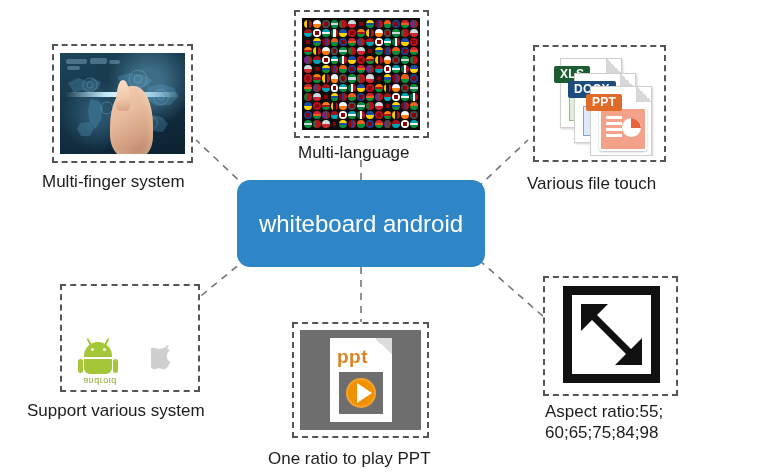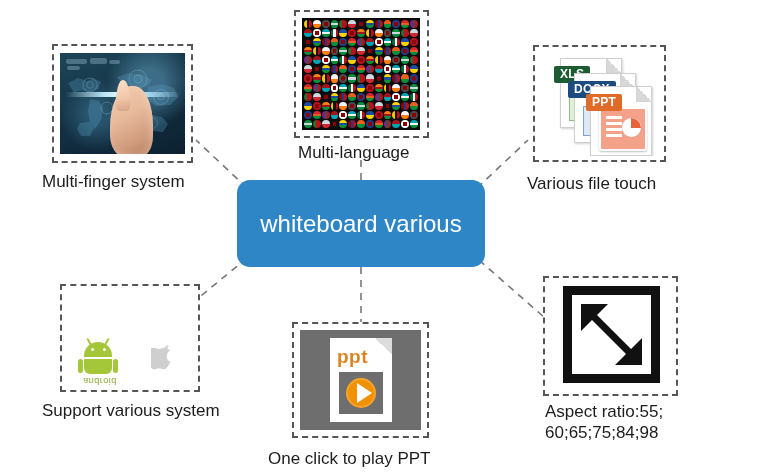--- a/index.html
+++ b/index.html
@@ -136,21 +136,21 @@
       <line x1="247" y1="188" x2="196" y2="140"></line>
       <line x1="361" y1="180" x2="361" y2="158"></line>
       <line x1="477" y1="188" x2="528" y2="140"></line>
       <line x1="247" y1="258" x2="196" y2="300"></line>
       <line x1="361" y1="267" x2="361" y2="322"></line>
       <line x1="479" y1="260" x2="545" y2="318"></line>
     </g>
   </svg>
 
   <div id="center-box">
-    <div class="line">whiteboard various</div>
+    <div class="line">whiteboard android</div>
   </div>
 
   <div class="node">
     <div class="frame" style="left:52px;top:44px;width:141px;height:119px;"></div>
     <div class="art touch-photo" style="left:60px;top:53px;width:125px;height:101px;">
       <svg class="tp-map" viewBox="0 0 125 101" xmlns="http://www.w3.org/2000/svg">
         <g fill="#5fa9cf" opacity="0.55">
           <path d="M8 30 l10-5 9 3 6 -3 8 4 -3 7 -9 3 -8 -2 -7 3z"></path>
           <path d="M30 46 l9 2 4 8 -2 11 -6 9 -5 -6 -2 -12z"></path>
           <path d="M57 24 l12 -4 14 2 9 5 -4 6 -13 2 -12 -3z"></path>
@@ -395,36 +395,36 @@
         <div class="os-label" style="left:0;top:36px;width:52px;color:#8aa832;font-size:9px;letter-spacing:.5px;transform:scaleY(-1);">android</div>
       </div>
 
       <div class="os" style="left:82px;top:52px;width:34px;height:40px;">
         <svg class="apple" style="left:3px;top:2px;" viewBox="0 0 26 30" xmlns="http://www.w3.org/2000/svg">
           <path d="M17.5 1 c-2.2 .3 -4.3 2 -4.2 4.4 2.2 .2 4.4 -1.9 4.2 -4.4z" fill="#d6d6d6"></path>
           <path d="M22.3 21.6 c-.8 1.9 -1.2 2.7 -2.3 4.4 -1.5 2.3 -3.6 5.2 -6.2 5.2 -2.3 0 -2.9 -1.5 -6.1 -1.5 -3.1 0 -3.8 1.5 -6.1 1.5 -2.6 0 -4.6 -2.6 -6.1 -4.9 -4.2 -6.5 -4.7 -14.2 -2.1 -18.3 1.9 -2.9 4.8 -4.6 7.6 -4.6 2.8 0 4.6 1.6 6.9 1.6 2.3 0 3.7 -1.6 7 -1.6 2.5 0 5.1 1.4 7 3.8 -6.2 3.4 -5.2 12.2 .4 14.4z" transform="translate(2,1) scale(0.78)" fill="#cfcfcf"></path>
         </svg>
       </div>
     </div>
-    <div class="caption" style="left:42px;top:400px;width:260px;">Support various system</div>
+    <div class="caption" style="left:27px;top:400px;width:260px;">Support various system</div>
   </div>
 
   <div class="node">
     <div class="frame" style="left:292px;top:322px;width:137px;height:116px;"></div>
     <div class="art pptbg" style="left:300px;top:330px;width:121px;height:100px;">
       <div class="pptpage" style="left:30px;top:8px;width:62px;height:84px;">
         <div class="pfold"></div>
         <div class="ppt-word" style="left:7px;top:8px;">ppt</div>
         <div class="ppt-inner" style="left:9px;top:34px;width:44px;height:42px;">
           <div class="ppt-circle" style="left:7px;top:6px;width:30px;height:30px;"></div>
           <div class="ppt-tri" style="left:18px;top:11px;"></div>
         </div>
       </div>
     </div>
-    <div class="caption" style="left:268px;top:448px;width:250px;">One click to play PPT</div>
+    <div class="caption" style="left:268px;top:448px;width:250px;">One ratio to play PPT</div>
   </div>
 
   <div class="node">
     <div class="frame" style="left:543px;top:276px;width:135px;height:120px;"></div>
     <div class="art ar-outer" style="left:563px;top:286px;width:97px;height:97px;">
       <svg class="ar-svg" width="79" height="79" viewBox="0 0 79 79" xmlns="http://www.w3.org/2000/svg">
         <path d="M9 9 L36 9 L25 20 L59 54 L70 43 L70 70 L43 70 L54 59 L20 25 L9 36 Z" fill="#111111"></path>
       </svg>
     </div>
     <div class="caption" style="left:545px;top:401px;width:230px;">Aspect ratio:55;</div>

